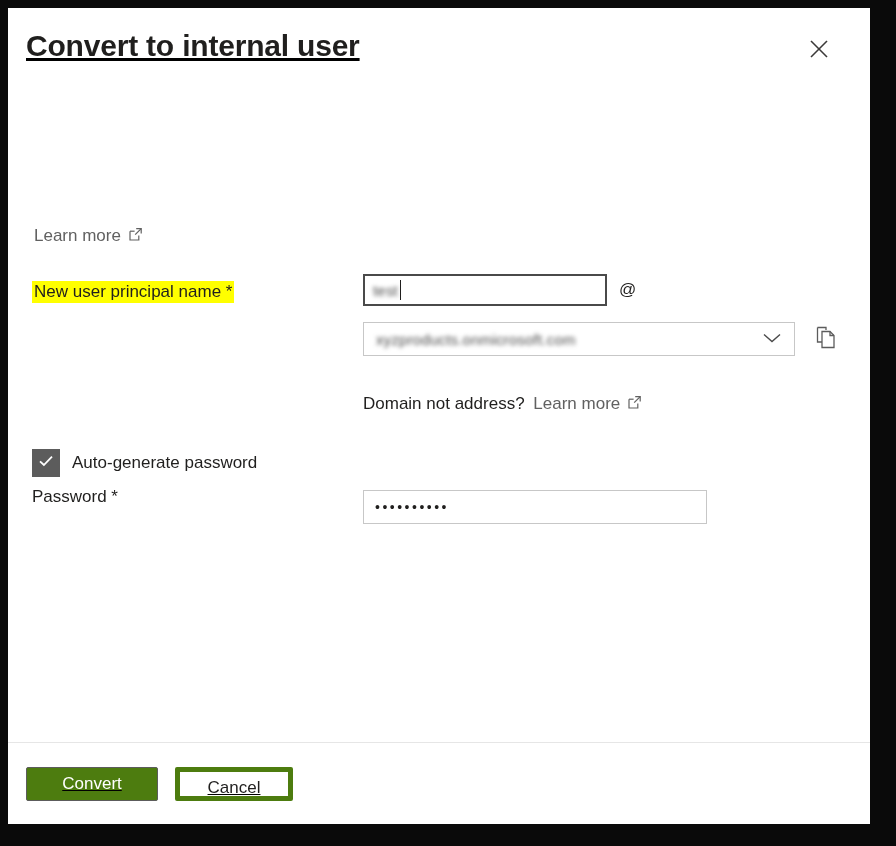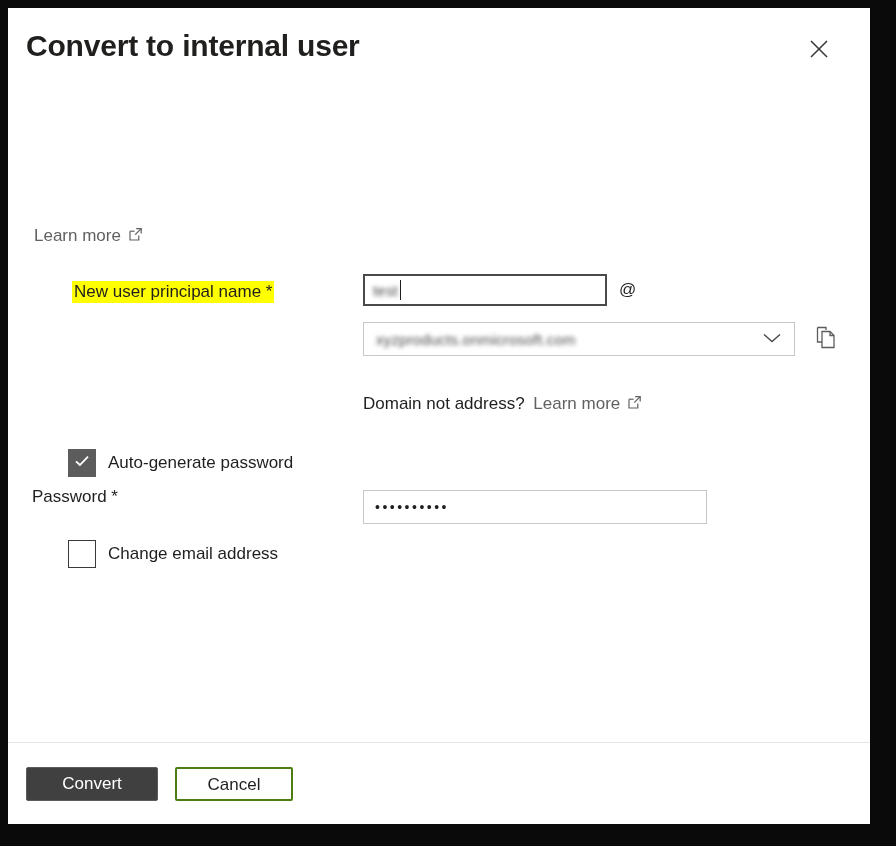--- a/index.html
+++ b/index.html
@@ -25,20 +25,21 @@
   #dialog {
     position: absolute;
     left: 8px;
     top: 8px;
     width: 862px;
     height: 816px;
     background: #ffffff;
     display: flex;
     flex-direction: column;
     box-shadow: 0 0 0 0 rgba(0,0,0,0);
+    text-decoration: underline;
   }
 
   
   .dlg-header {
     position: relative;
     flex: 0 0 auto;
     height: 78px;
     padding: 18px 24px 0 18px;
   }
   .dlg-title {
@@ -93,21 +94,20 @@
   .row-label {
     position: absolute;
     font-size: 17px;
     color: #201f1e;
     line-height: 24px;
     white-space: nowrap;
   }
   .hl {
     background: #ffff00;
     padding: 1px 2px 2px 2px;
-    margin-left: 40px;
   }
 
   #upn-label   { left: 24px; top: 194px; }
   #pwd-label   { left: 24px; top: 399px; }
 
   
   #upn-input-wrap {
     position: absolute;
     left: 355px;
     top: 188px;
@@ -202,21 +202,20 @@
     gap: 7px;
   }
 
   
   .cb-row {
     position: absolute;
     display: flex;
     align-items: center;
     gap: 12px;
     cursor: pointer;
-    margin-left: 36px;
   }
   #cb-auto { left: 24px; top: 363px; }
   #cb-mail { left: 24px; top: 454px; }
 
   .cbox {
     width: 28px;
     height: 28px;
     border: 1.5px solid #3b3a39;
     background: #ffffff;
     flex: 0 0 auto;
@@ -266,28 +265,28 @@
     height: 34px;
     min-width: 78px;
     font-size: 17px;
     font-family: "Liberation Sans", sans-serif;
     border-radius: 2px;
     cursor: pointer;
     padding: 0 18px;
     line-height: 32px;
   }
   .btn-primary {
-    background: #404040;
+    background: #4d7c0f;
     border: 1px solid #5c5c5c;
     color: #ffffff;
     width: 132px;
   }
   .btn-secondary {
     background: #ffffff;
-    border: 2px solid #4d7c0f;
+    border: 5px solid #4d7c0f;
     color: #201f1e;
     width: 118px;
   }
 </style>
 </head>
 <body>
 
 <div id="screen">
 
   <div id="dialog">
@@ -376,24 +375,20 @@
           </span>
         </span>
         <span class="cb-text">Auto-generate password</span>
       </div>
 
       <div class="row-label" id="pwd-label">Password *</div>
       <div id="pwd-input">
         <span>••••••••••</span>
       </div>
 
-      <div class="cb-row" id="cb-mail">
-        <span class="cbox"></span>
-        <span class="cb-text">Change email address</span>
-      </div>
 
     </div>
 
     <div class="dlg-footer">
       <button class="btn btn-primary">Convert</button>
       <button class="btn btn-secondary">Cancel</button>
     </div>
 
   </div>
 </div>

